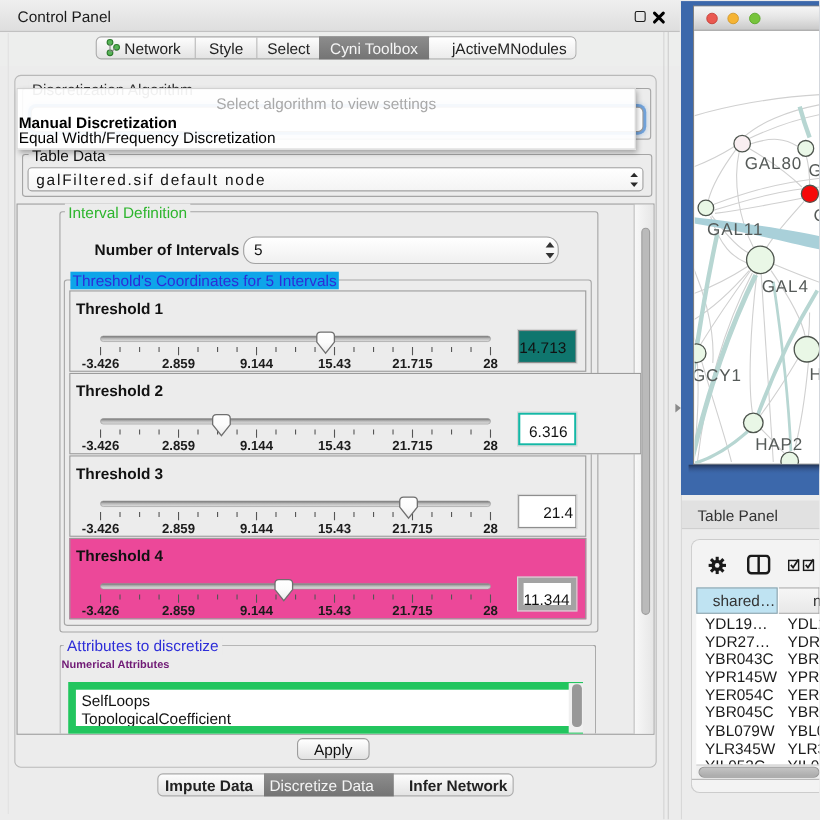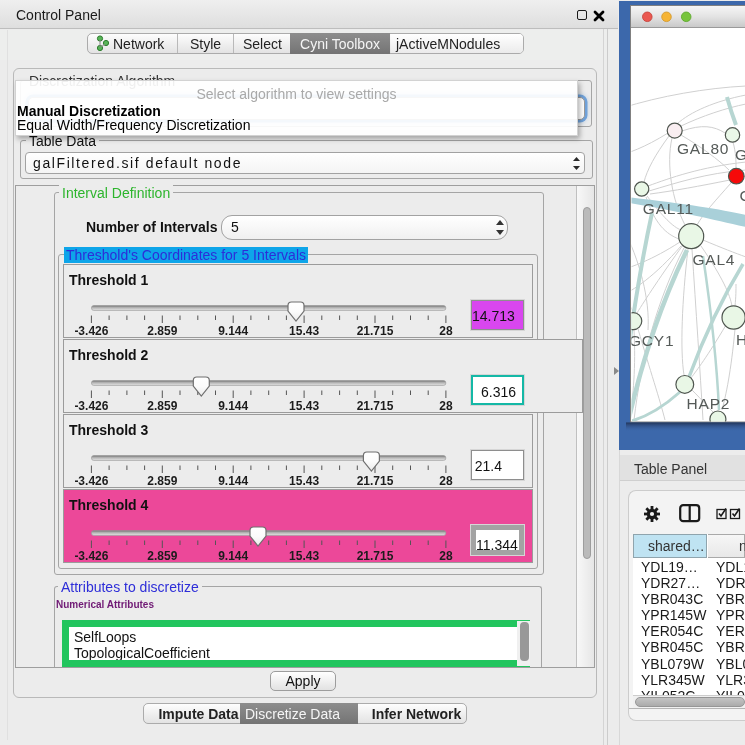--- a/index.html
+++ b/index.html
@@ -23,21 +23,21 @@
 <svg class="abs" style="left:96px;top:35px" width="14" height="17">
     <circle cx="4" cy="3.5" r="2.6" fill="#57b557" stroke="#2d7a2d"></circle>
     <circle cx="10" cy="8" r="2.6" fill="#57b557" stroke="#2d7a2d"></circle>
     <circle cx="4" cy="13" r="2.6" fill="#57b557" stroke="#2d7a2d"></circle>
     <path d="M4,5 L4,12 M5,12 L9,9" stroke="#888" stroke-width="1"></path>
   </svg>
 <div class="abs" style="left:113px;top:36px;font-size:14px;color:#222">Network</div>
 <div class="abs" style="left:190px;top:36px;font-size:14px;color:#222">Style</div>
 <div class="abs" style="left:243px;top:36px;font-size:14px;color:#222">Select</div>
 <div class="abs" style="left:290px;top:36px;width:100px;text-align:center;font-size:14px;color:#f5f5f5">Cyni Toolbox</div>
-<div class="abs" style="left:396px;top:36px;width:134px;text-align:left;font-size:14px;color:#222">jActiveMNodules</div>
+<div class="abs" style="left:396px;top:36px;width:134px;text-align:center;font-size:14px;color:#222">jActiveMNodules</div>
 
 <div class="abs" style="left:13px;top:68px;width:584px;height:630px;background:#ececec;border:1px solid #b9b9b9;border-radius:6px"></div>
 
 <div class="abs" style="left:20px;top:80px;width:572px;height:47px;border:1px solid #a5a5a5;border-radius:3px"></div>
 <div class="abs" style="left:26px;top:73px;background:#ececec;padding:0 3px;font-size:14px;color:#333">Discretization Algorithm</div>
 
 <div class="abs" style="left:28px;top:97px;width:557px;height:23px;background:#fff;border:1px solid #999;border-radius:5px;box-shadow:0 0 0 2.5px rgba(96,152,214,0.85), 0 0 4px 3px rgba(120,170,220,0.35)"></div>
 
 <div class="abs" style="left:20px;top:140px;width:573px;height:39px;border:1px solid #a5a5a5;border-radius:3px"></div>
 <div class="abs" style="left:26px;top:133px;background:#ececec;padding:0 3px;font-size:14px;color:#111">Table Data</div>
@@ -85,21 +85,21 @@
 <rect x="27.400000000000006" y="40.5" width="354.5" height="5" rx="2.5" fill="url(#trk264)" stroke="#9a9a9a" stroke-width="0.6"></rect>
 <path d="M27.4,50.5V58 M45.1,50.5V55 M62.9,50.5V55 M80.6,50.5V55 M98.3,50.5V58 M116.0,50.5V55 M133.8,50.5V55 M151.5,50.5V55 M169.2,50.5V58 M186.9,50.5V55 M204.7,50.5V55 M222.4,50.5V55 M240.1,50.5V58 M257.8,50.5V55 M275.6,50.5V55 M293.3,50.5V55 M311.0,50.5V58 M328.7,50.5V55 M346.5,50.5V55 M364.2,50.5V55 M381.9,50.5V58" stroke="#555" stroke-width="1"></path>
 <text x="27.4" y="69.5" text-anchor="middle" font-size="12" font-weight="bold" fill="#1c1c1c">-3.426</text>
       <text x="98.3" y="69.5" text-anchor="middle" font-size="12" font-weight="bold" fill="#1c1c1c">2.859</text>
       <text x="169.2" y="69.5" text-anchor="middle" font-size="12" font-weight="bold" fill="#1c1c1c">9.144</text>
       <text x="240.1" y="69.5" text-anchor="middle" font-size="12" font-weight="bold" fill="#1c1c1c">15.43</text>
       <text x="311.0" y="69.5" text-anchor="middle" font-size="12" font-weight="bold" fill="#1c1c1c">21.715</text>
       <text x="381.9" y="69.5" text-anchor="middle" font-size="12" font-weight="bold" fill="#1c1c1c">28</text>
 <path d="M224.0,46 L224.0,40.5 Q224.0,37 227.5,37 L236.5,37 Q240.0,37 240.0,40.5 L240.0,46 L232.0,56 Z" fill="url(#th264)" stroke="#6f6f6f" stroke-width="1.2"></path>
 </svg>
-<div style="position:absolute;left:407px;top:35px;width:53px;height:30px;background:#d946ef;border:1px solid #8e8e8e;outline:1px solid #d6d6d6;font-size:14px;color:#111;text-align:center;line-height:30px;padding-right:18px">14.713</div>
+<div style="position:absolute;left:407px;top:35px;width:53px;height:30px;background:#0f766e;border:1px solid #8e8e8e;outline:1px solid #d6d6d6;font-size:14px;color:#111;text-align:center;line-height:30px;padding-right:18px">14.713</div>
 </div>
 <div style="position:absolute;left:63px;top:339px;width:520px;height:74px;border:1px solid #9b9b9b;background:#ececec">
 <div style="position:absolute;left:5px;top:7px;font-weight:bold;font-size:14px;color:#111">Threshold 2</div>
 <svg width="470" height="74" style="position:absolute;left:0;top:0">
 <defs>
 <linearGradient id="trk339" x1="0" y1="0" x2="0" y2="1">
 <stop offset="0" stop-color="#707070"></stop>
           <stop offset="0.45" stop-color="#b8b8b8"></stop>
           <stop offset="1" stop-color="#e2e2e2"></stop>
 </linearGradient>
@@ -139,21 +139,21 @@
 <rect x="27.400000000000006" y="40.5" width="354.5" height="5" rx="2.5" fill="url(#trk414)" stroke="#9a9a9a" stroke-width="0.6"></rect>
 <path d="M27.4,50.5V58 M45.1,50.5V55 M62.9,50.5V55 M80.6,50.5V55 M98.3,50.5V58 M116.0,50.5V55 M133.8,50.5V55 M151.5,50.5V55 M169.2,50.5V58 M186.9,50.5V55 M204.7,50.5V55 M222.4,50.5V55 M240.1,50.5V58 M257.8,50.5V55 M275.6,50.5V55 M293.3,50.5V55 M311.0,50.5V58 M328.7,50.5V55 M346.5,50.5V55 M364.2,50.5V55 M381.9,50.5V58" stroke="#555" stroke-width="1"></path>
 <text x="27.4" y="69.5" text-anchor="middle" font-size="12" font-weight="bold" fill="#1c1c1c">-3.426</text>
       <text x="98.3" y="69.5" text-anchor="middle" font-size="12" font-weight="bold" fill="#1c1c1c">2.859</text>
       <text x="169.2" y="69.5" text-anchor="middle" font-size="12" font-weight="bold" fill="#1c1c1c">9.144</text>
       <text x="240.1" y="69.5" text-anchor="middle" font-size="12" font-weight="bold" fill="#1c1c1c">15.43</text>
       <text x="311.0" y="69.5" text-anchor="middle" font-size="12" font-weight="bold" fill="#1c1c1c">21.715</text>
       <text x="381.9" y="69.5" text-anchor="middle" font-size="12" font-weight="bold" fill="#1c1c1c">28</text>
 <path d="M299.4,46 L299.4,40.5 Q299.4,37 302.9,37 L311.9,37 Q315.4,37 315.4,40.5 L315.4,46 L307.4,56 Z" fill="url(#th414)" stroke="#6f6f6f" stroke-width="1.2"></path>
 </svg>
-<div style="position:absolute;left:407px;top:35px;width:53px;height:30px;background:#fff;border:1px solid #8e8e8e;outline:1px solid #d6d6d6;font-size:14px;color:#111;text-align:right;line-height:30px;padding-right:21px">21.4</div>
+<div style="position:absolute;left:407px;top:35px;width:53px;height:30px;background:#fff;border:1px solid #8e8e8e;outline:1px solid #d6d6d6;font-size:14px;color:#111;text-align:right;line-height:30px;padding-right:2px">21.4</div>
 </div>
 <div style="position:absolute;left:63px;top:489px;width:470px;height:74px;border:1px solid #9b9b9b;background:#ec4899">
 <div style="position:absolute;left:5px;top:7px;font-weight:bold;font-size:14px;color:#111">Threshold 4</div>
 <svg width="470" height="74" style="position:absolute;left:0;top:0">
 <defs>
 <linearGradient id="trk489" x1="0" y1="0" x2="0" y2="1">
 <stop offset="0" stop-color="#707070"></stop>
           <stop offset="0.45" stop-color="#b8b8b8"></stop>
           <stop offset="1" stop-color="#e2e2e2"></stop>
 </linearGradient>
@@ -182,21 +182,21 @@
 <div class="abs" style="left:62px;top:620px;width:468px;height:47px;background:#fff;border:7px solid #22c55e;overflow:hidden">
 <div style="font-size:14px;color:#111;padding:2px 0 0 5px;line-height:16.2px">SelfLoops<br>TopologicalCoefficient<br>BetweennessCentrality</div>
 </div>
 <div class="abs" style="left:517px;top:621px;width:13px;height:45px;background:#f0f0f0"></div>
 <div class="abs" style="left:520px;top:622px;width:9px;height:39px;background:#989898;border-radius:4px"></div>
 
 <div class="abs" style="left:270px;top:671px;width:66px;height:20px;background:linear-gradient(#ffffff,#e2e2e2);border:1px solid #9d9d9d;border-radius:5px;text-align:center;font-size:14px;line-height:19px;color:#111">Apply</div>
 
 <div class="abs" style="left:143px;top:703px;width:324px;height:21px;background:linear-gradient(#fdfdfd,#e3e3e3);border:1px solid #ababab;border-radius:5px"></div>
 <div class="abs" style="left:240px;top:703px;width:118px;height:21px;background:linear-gradient(#8d8d8d,#747474)"></div>
-<div class="abs" style="left:150px;top:706px;width:97px;text-align:center;font-size:14px;font-weight:bold;color:#222">Impute Data</div>
+<div class="abs" style="left:150px;top:706px;width:97px;text-align:left;font-size:14px;font-weight:bold;color:#222">Impute Data</div>
 <div class="abs" style="left:245px;top:706px;width:118px;font-size:14px;color:#f5f5f5">Discretize Data</div>
 <div class="abs" style="left:362px;top:706px;width:109px;text-align:center;font-size:14px;font-weight:bold;color:#222">Infer Network</div>
 
 <div class="abs" style="left:15px;top:80px;width:563px;height:56px;background:rgba(255,255,255,0.92);border:1px solid #d2d2d2;box-shadow:2px 3px 5px rgba(0,0,0,0.3)"></div>
 <div class="abs" style="left:15px;top:86px;width:563px;text-align:center;font-size:14px;color:#a9a9a9">Select algorithm to view settings</div>
 <div class="abs" style="left:17px;top:103px;font-size:14px;font-weight:bold;color:#000">Manual Discretization</div>
 <div class="abs" style="left:17px;top:117px;font-size:14px;color:#000">Equal Width/Frequency Discretization</div>
 
 <div class="abs" style="left:603px;top:29px;width:1px;height:716px;background:#d4d4d4"></div>
 <div class="abs" style="left:607px;top:29px;width:1px;height:716px;background:#cccccc"></div>

